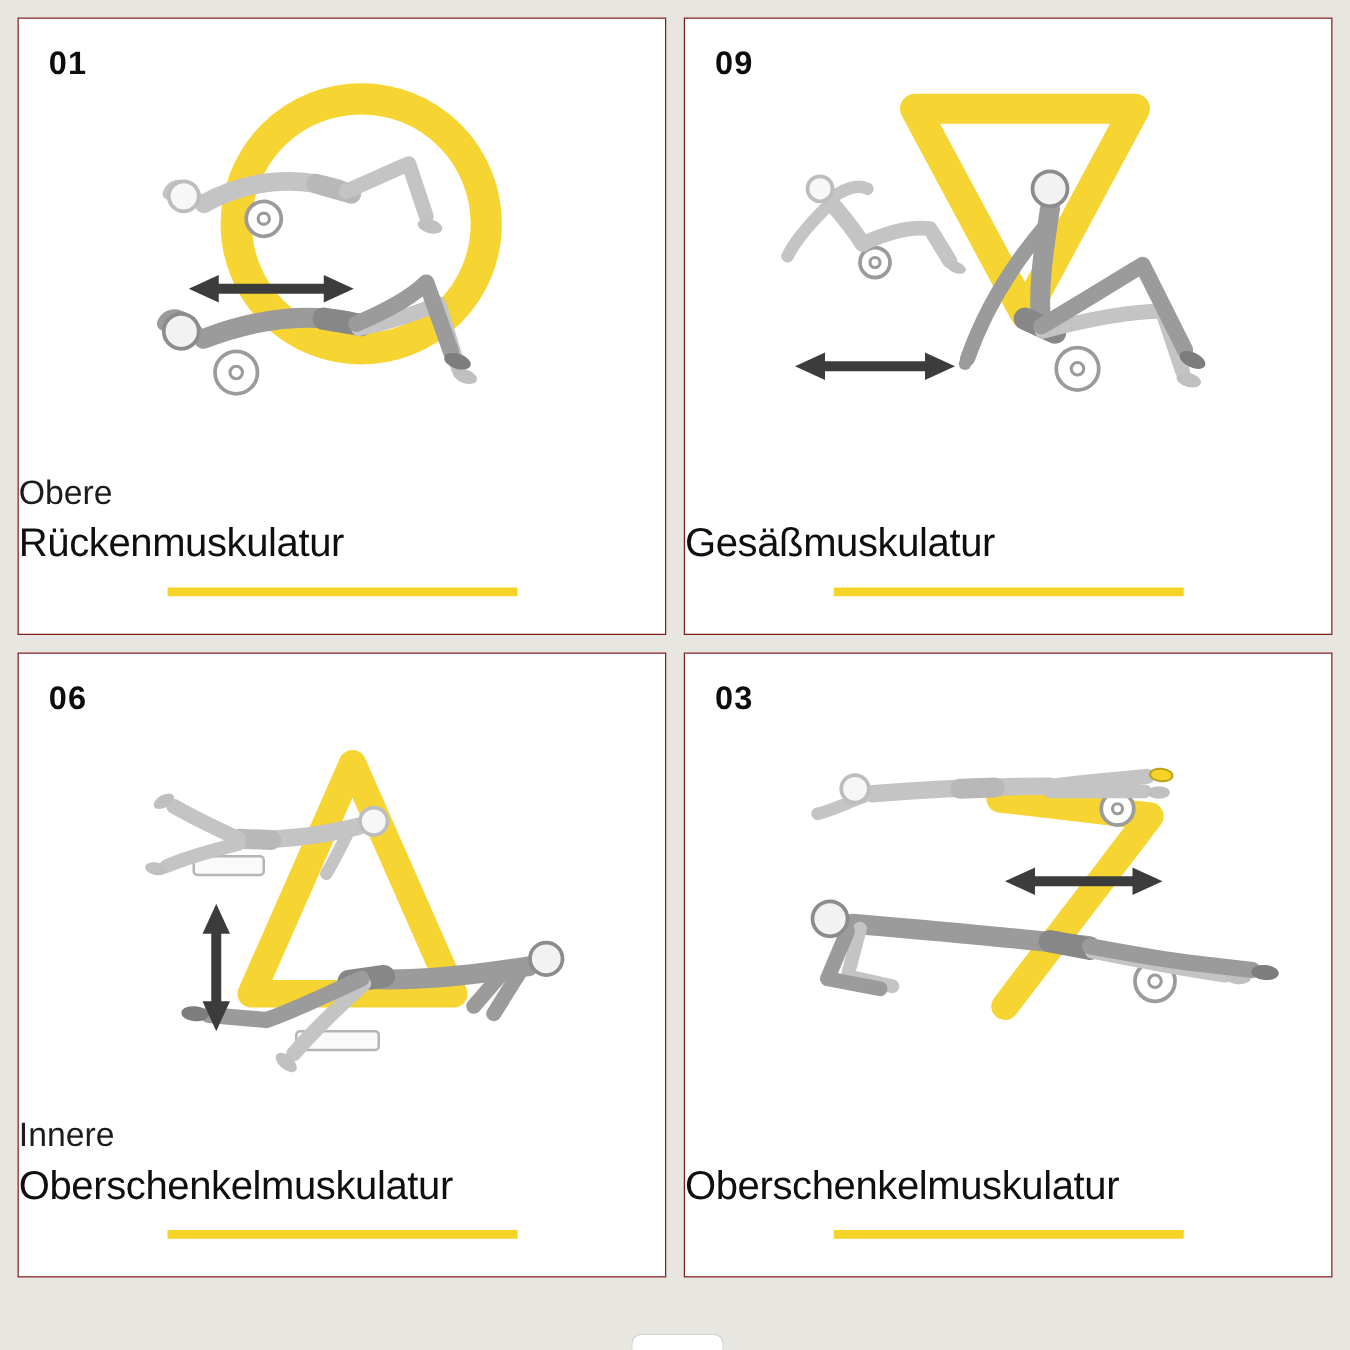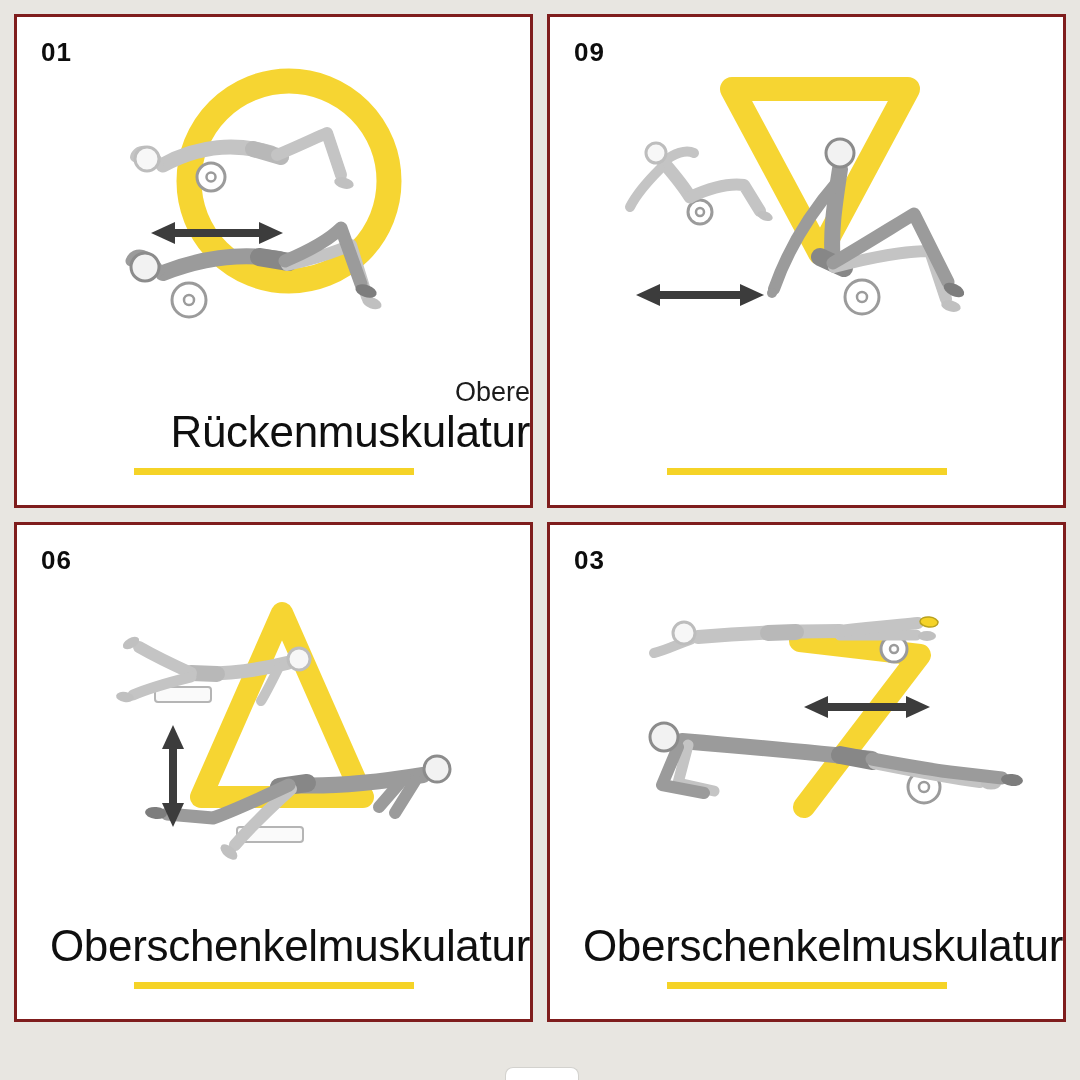--- a/index.html
+++ b/index.html
@@ -3,27 +3,27 @@
 <meta charset="utf-8">
 <style>
   :root{
     --bg:#e8e6e1; --panel:#ffffff; --accent:#f5d327; --figure:#9b9b9b; --arrow:#3c3c3c;
   }
   *{box-sizing:border-box}
   html,body{margin:0;padding:0;width:1080px;height:1080px;background:var(--bg);
     font-family:"Liberation Sans","DejaVu Sans",sans-serif;overflow:hidden}
   .sheet{position:relative;width:1080px;height:1080px;padding:14px;background:var(--bg);
     display:grid;grid-template-columns:519px 519px;grid-template-rows:494px 500px;gap:14px}
-  .panel{position:relative;background:var(--panel);border:3px solid #7f1d1d;overflow:hidden}
+  .panel{position:relative;background:var(--panel);border:1px solid #7f1d1d;overflow:hidden}
   .num{position:absolute;top:20px;left:24px;font-size:26px;font-weight:700;color:#0d0d0d;letter-spacing:1px}
   .illu{position:absolute;top:40px;left:50%;transform:translateX(-50%)}
   .row2 .illu{top:30px}
-  .caption{position:absolute;left:0;right:0;bottom:30px;text-align:right}
+  .caption{position:absolute;left:0;right:0;bottom:30px;text-align:left}
   .subtitle{display:block;font-size:27px;line-height:33px;min-height:33px;color:#1c1c1c}
-  .title{display:block;font-size:44px;line-height:46px;color:#0f0f0f;letter-spacing:-0.3px}
+  .title{display:block;font-size:32px;line-height:46px;color:#0f0f0f;letter-spacing:-0.3px}
   .rule{width:280px;height:7px;background:var(--accent);margin:13px auto 0}
   .peek{position:absolute;left:505px;bottom:0;width:74px;height:13px;background:#fff;
     border:1px solid #d3d2ce;border-bottom:none;border-radius:8px 8px 0 0}
   
   .accent-stroke{fill:none;stroke:var(--accent);stroke-linejoin:round;stroke-linecap:round}
   .limb{fill:none;stroke:var(--figure);stroke-width:13;stroke-linecap:round;stroke-linejoin:round}
   .limb-light{fill:none;stroke:#c4c4c4;stroke-width:13;stroke-linecap:round;stroke-linejoin:round}
   .t16{stroke-width:16}.t15{stroke-width:15}.t14{stroke-width:14}.t13{stroke-width:13}
   .t12{stroke-width:12}.t11{stroke-width:11}.t10{stroke-width:10}
   .head{fill:#f2f2f2;stroke:#8c8c8c;stroke-width:3}
@@ -120,20 +120,21 @@
         <circle class="head" cx="268" cy="96" r="14"></circle>
       </g>
       <g>
         <line class="arrow-line" x1="84" y1="238" x2="172" y2="238"></line>
         <polygon class="arrow-head" points="64,238 88,227 88,249"></polygon>
         <polygon class="arrow-head" points="192,238 168,227 168,249"></polygon>
       </g>
     </svg>
     <div class="caption">
       <span class="subtitle"></span>
+      <span class="title">Gesäßmuskulatur</span>
       <div class="rule"></div>
     </div>
   </section>
 
   <section class="panel row2">
     <span class="num">06</span>
     <svg class="illu" viewBox="0 0 470 320" width="470" height="320">
       <path class="accent-stroke" d="M243,58 L162,242 L324,242 Z" stroke-width="22" opacity="0.95"></path>
       <g>
         <rect class="pad" x="116" y="132" width="56" height="15" rx="3"></rect>
@@ -158,20 +159,21 @@
         <ellipse class="shoe" cx="117" cy="258" rx="11" ry="6" transform="rotate(5 117 258)"></ellipse>
         <circle class="head" cx="398" cy="214" r="13"></circle>
       </g>
       <g>
         <line class="arrow-line" x1="134" y1="190" x2="134" y2="252"></line>
         <polygon class="arrow-head" points="134,170 123,194 145,194"></polygon>
         <polygon class="arrow-head" points="134,272 123,248 145,248"></polygon>
       </g>
     </svg>
     <div class="caption">
+      <span class="subtitle">Innere</span>
       <span class="title">Oberschenkelmuskulatur</span>
       <div class="rule"></div>
     </div>
   </section>
 
   <section class="panel row2">
     <span class="num">03</span>
     <svg class="illu" viewBox="0 0 470 320" width="470" height="320">
       <path class="accent-stroke" d="M228,86 L348,100 L232,252" stroke-width="22" opacity="0.95"></path>
       <g>

